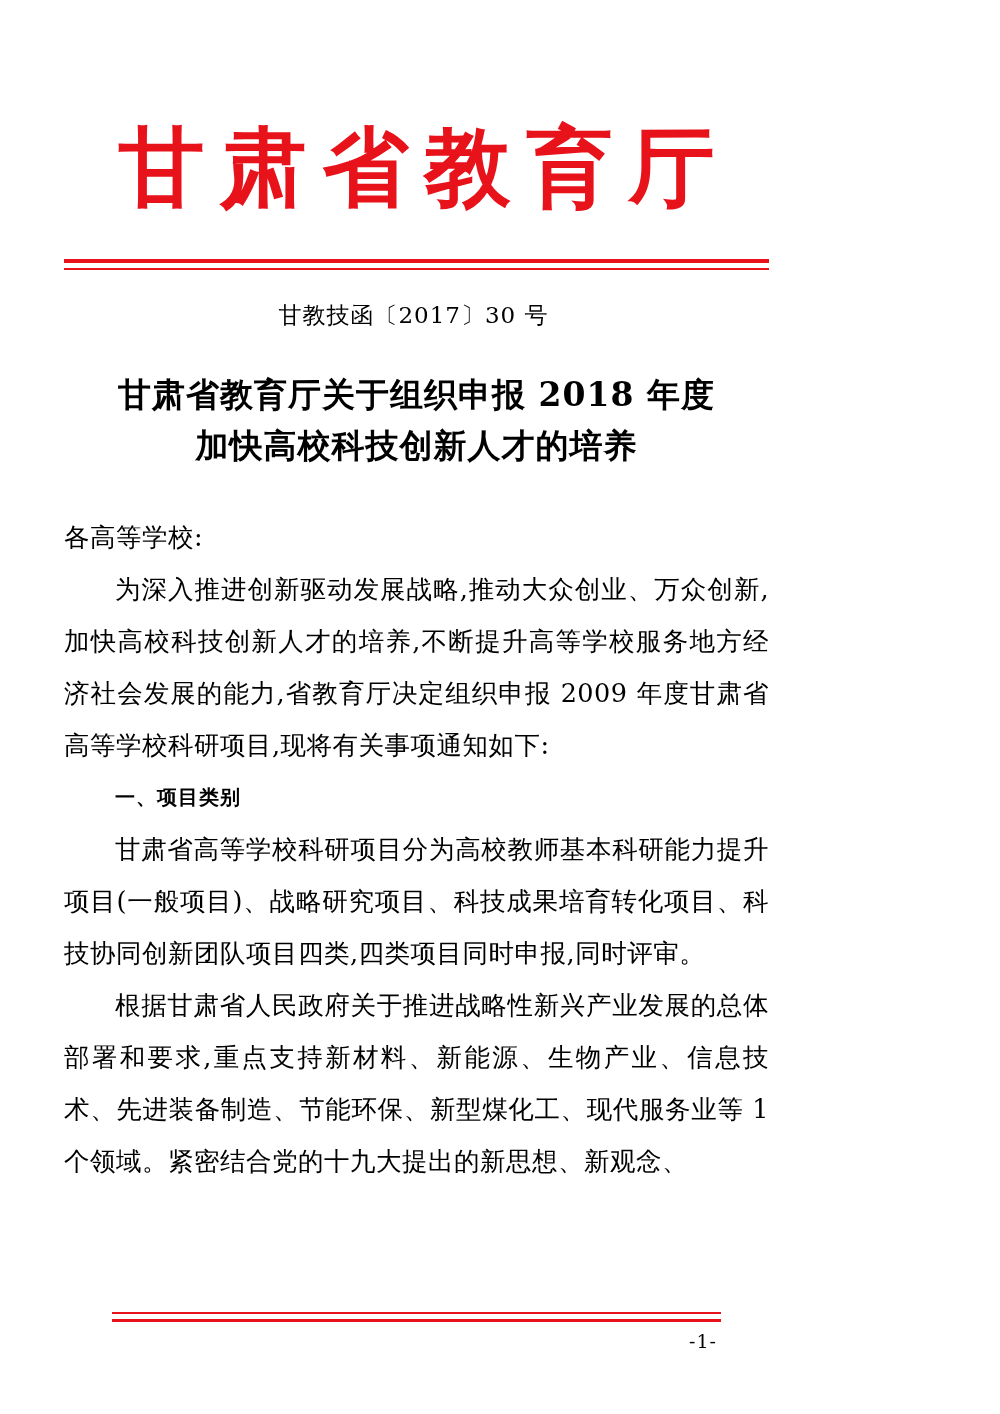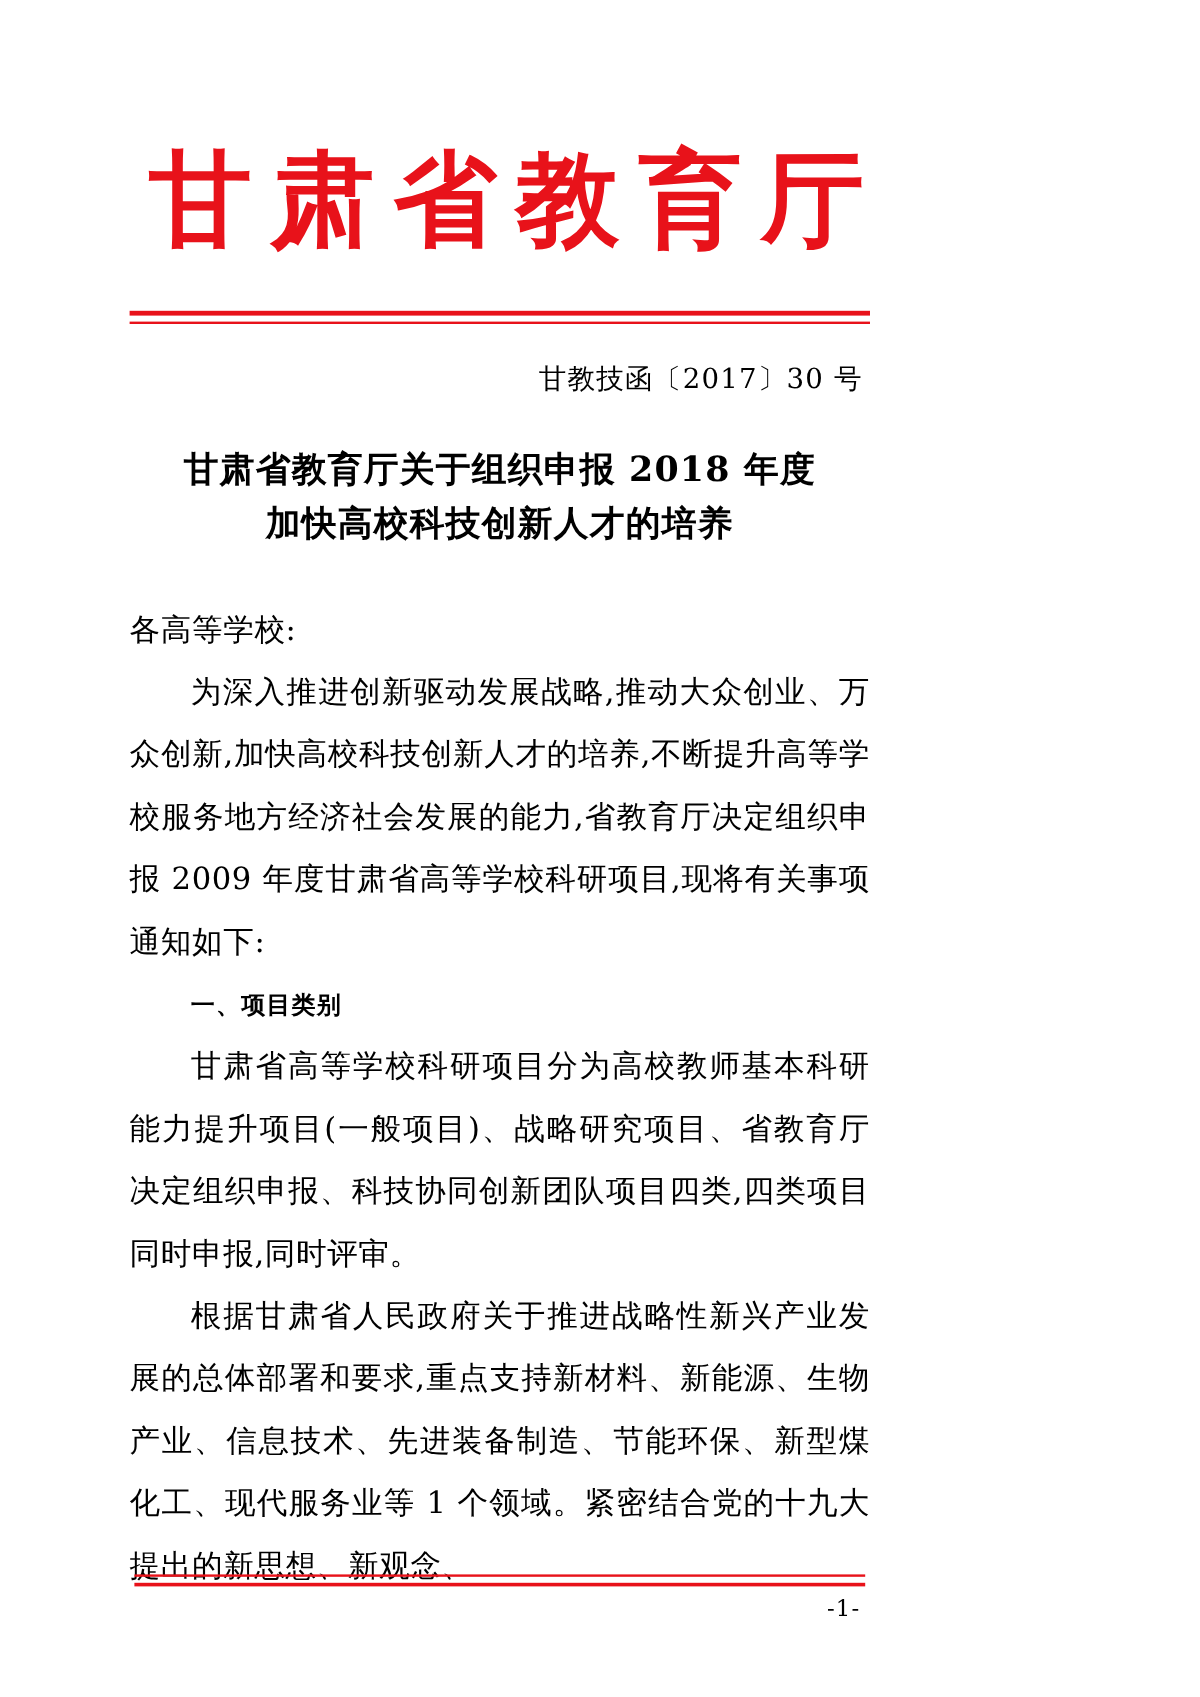--- a/index.html
+++ b/index.html
@@ -13,21 +13,21 @@
     font-family: "DejaVu Serif", "Liberation Serif", serif;
     color: #000000;
     position: relative;
     overflow: hidden;
   }
   .page {
     position: relative;
     width: 833px;
     height: 1414px;
     box-sizing: border-box;
-    padding: 0 108px;
+    padding: 0 64px;
   }
 
   
   .masthead {
     text-align: center;
     padding-top: 118px;
   }
   .masthead-title {
     color: #e8121a;
     font-family: "DejaVu Serif", "Liberation Serif", serif;
@@ -50,33 +50,33 @@
   .rule-gap {
     height: 5px;
   }
   .rule-thin {
     height: 2px;
     background: #e8121a;
   }
 
   
   .doc-number {
-    text-align: right;
+    text-align: center;
     margin-top: 30px;
     font-size: 23px;
     letter-spacing: 1px;
     padding-right: 6px;
   }
 
   
   .doc-title {
     text-align: center;
     margin-top: 38px;
     font-weight: bold;
-    font-size: 29px;
+    font-size: 33px;
     line-height: 1.55;
     letter-spacing: 1px;
   }
   .doc-title .ln {
     display: block;
   }
 
   
   .body-text {
     margin-top: 40px;
@@ -150,21 +150,21 @@
     <span class="ln">加快高校科技创新人才的培养</span>
   </div>
 
   <div class="body-text">
     <p class="para no-indent">各高等学校:</p>
 
     <p class="para">为深入推进创新驱动发展战略,推动大众创业、万众创新,加快高校科技创新人才的培养,不断提升高等学校服务地方经济社会发展的能力,省教育厅决定组织申报 2009 年度甘肃省高等学校科研项目,现将有关事项通知如下:</p>
 
     <p class="heading">一、项目类别</p>
 
-    <p class="para">甘肃省高等学校科研项目分为高校教师基本科研能力提升项目(一般项目)、战略研究项目、省教育厅决定组织申报、科技协同创新团队项目四类,四类项目同时申报,同时评审。</p>
+    <p class="para">甘肃省高等学校科研项目分为高校教师基本科研能力提升项目(一般项目)、战略研究项目、科技成果培育转化项目、科技协同创新团队项目四类,四类项目同时申报,同时评审。</p>
 
 
     <p class="para">根据甘肃省人民政府关于推进战略性新兴产业发展的总体部署和要求,重点支持新材料、新能源、生物产业、信息技术、先进装备制造、节能环保、新型煤化工、现代服务业等 1 个领域。紧密结合党的十九大提出的新思想、新观念、</p>
   </div>
 
   <div class="footer">
     <div class="footer-rules">
       <div class="rule-thin-f"></div>
       <div class="gap-f"></div>
       <div class="rule-thick-f"></div>

